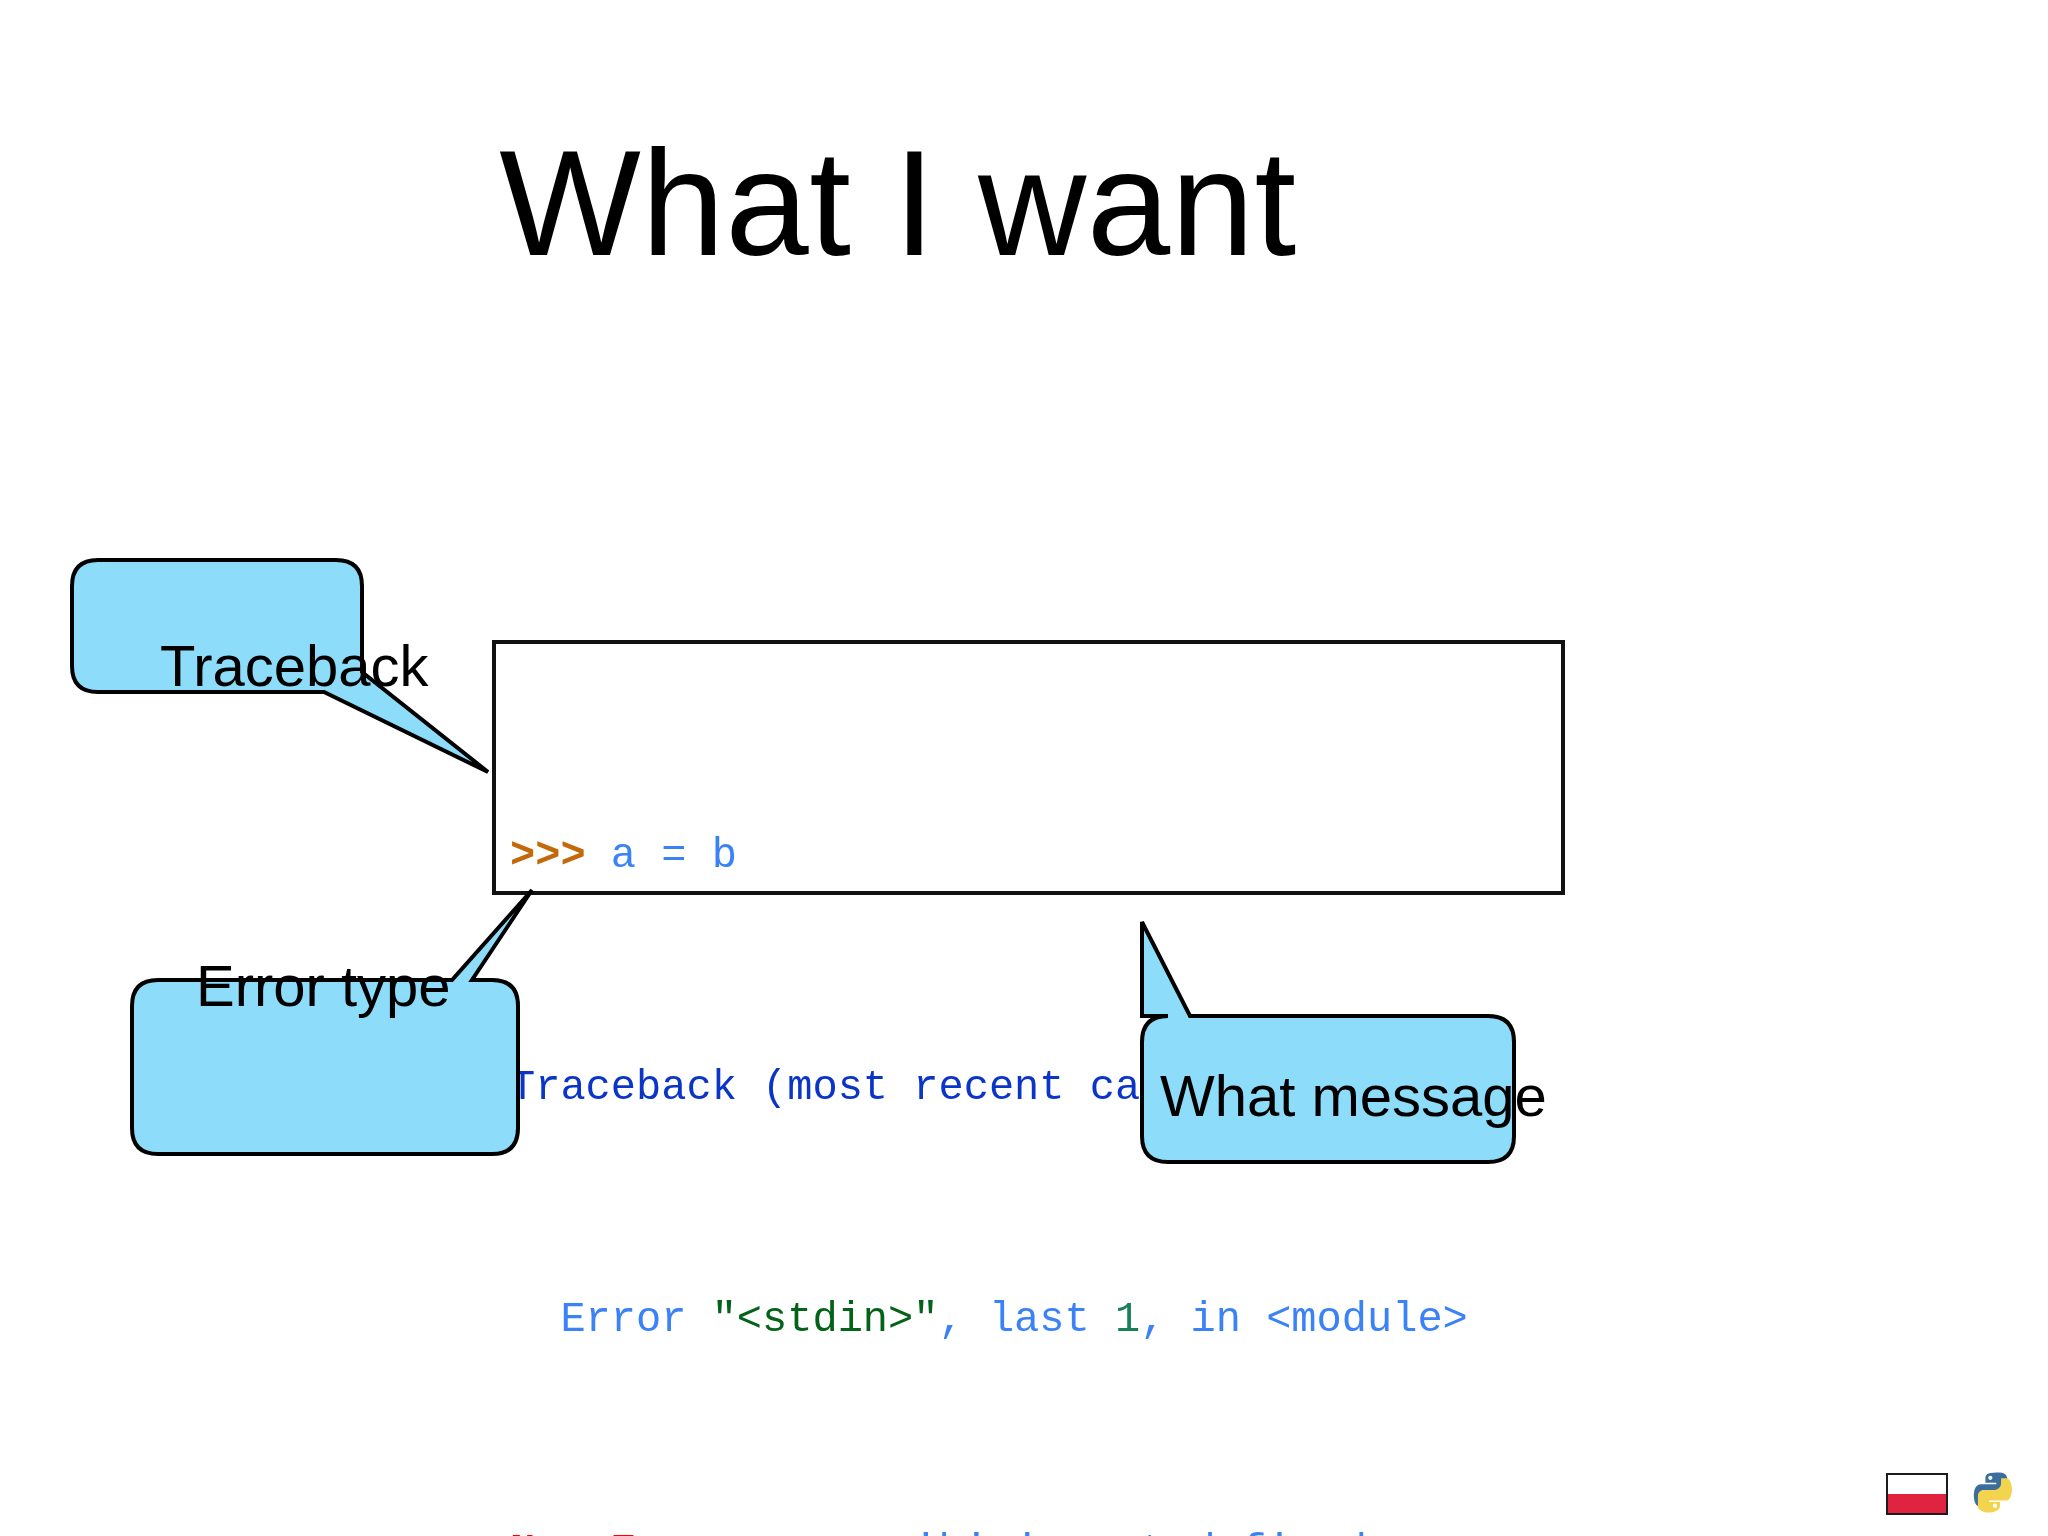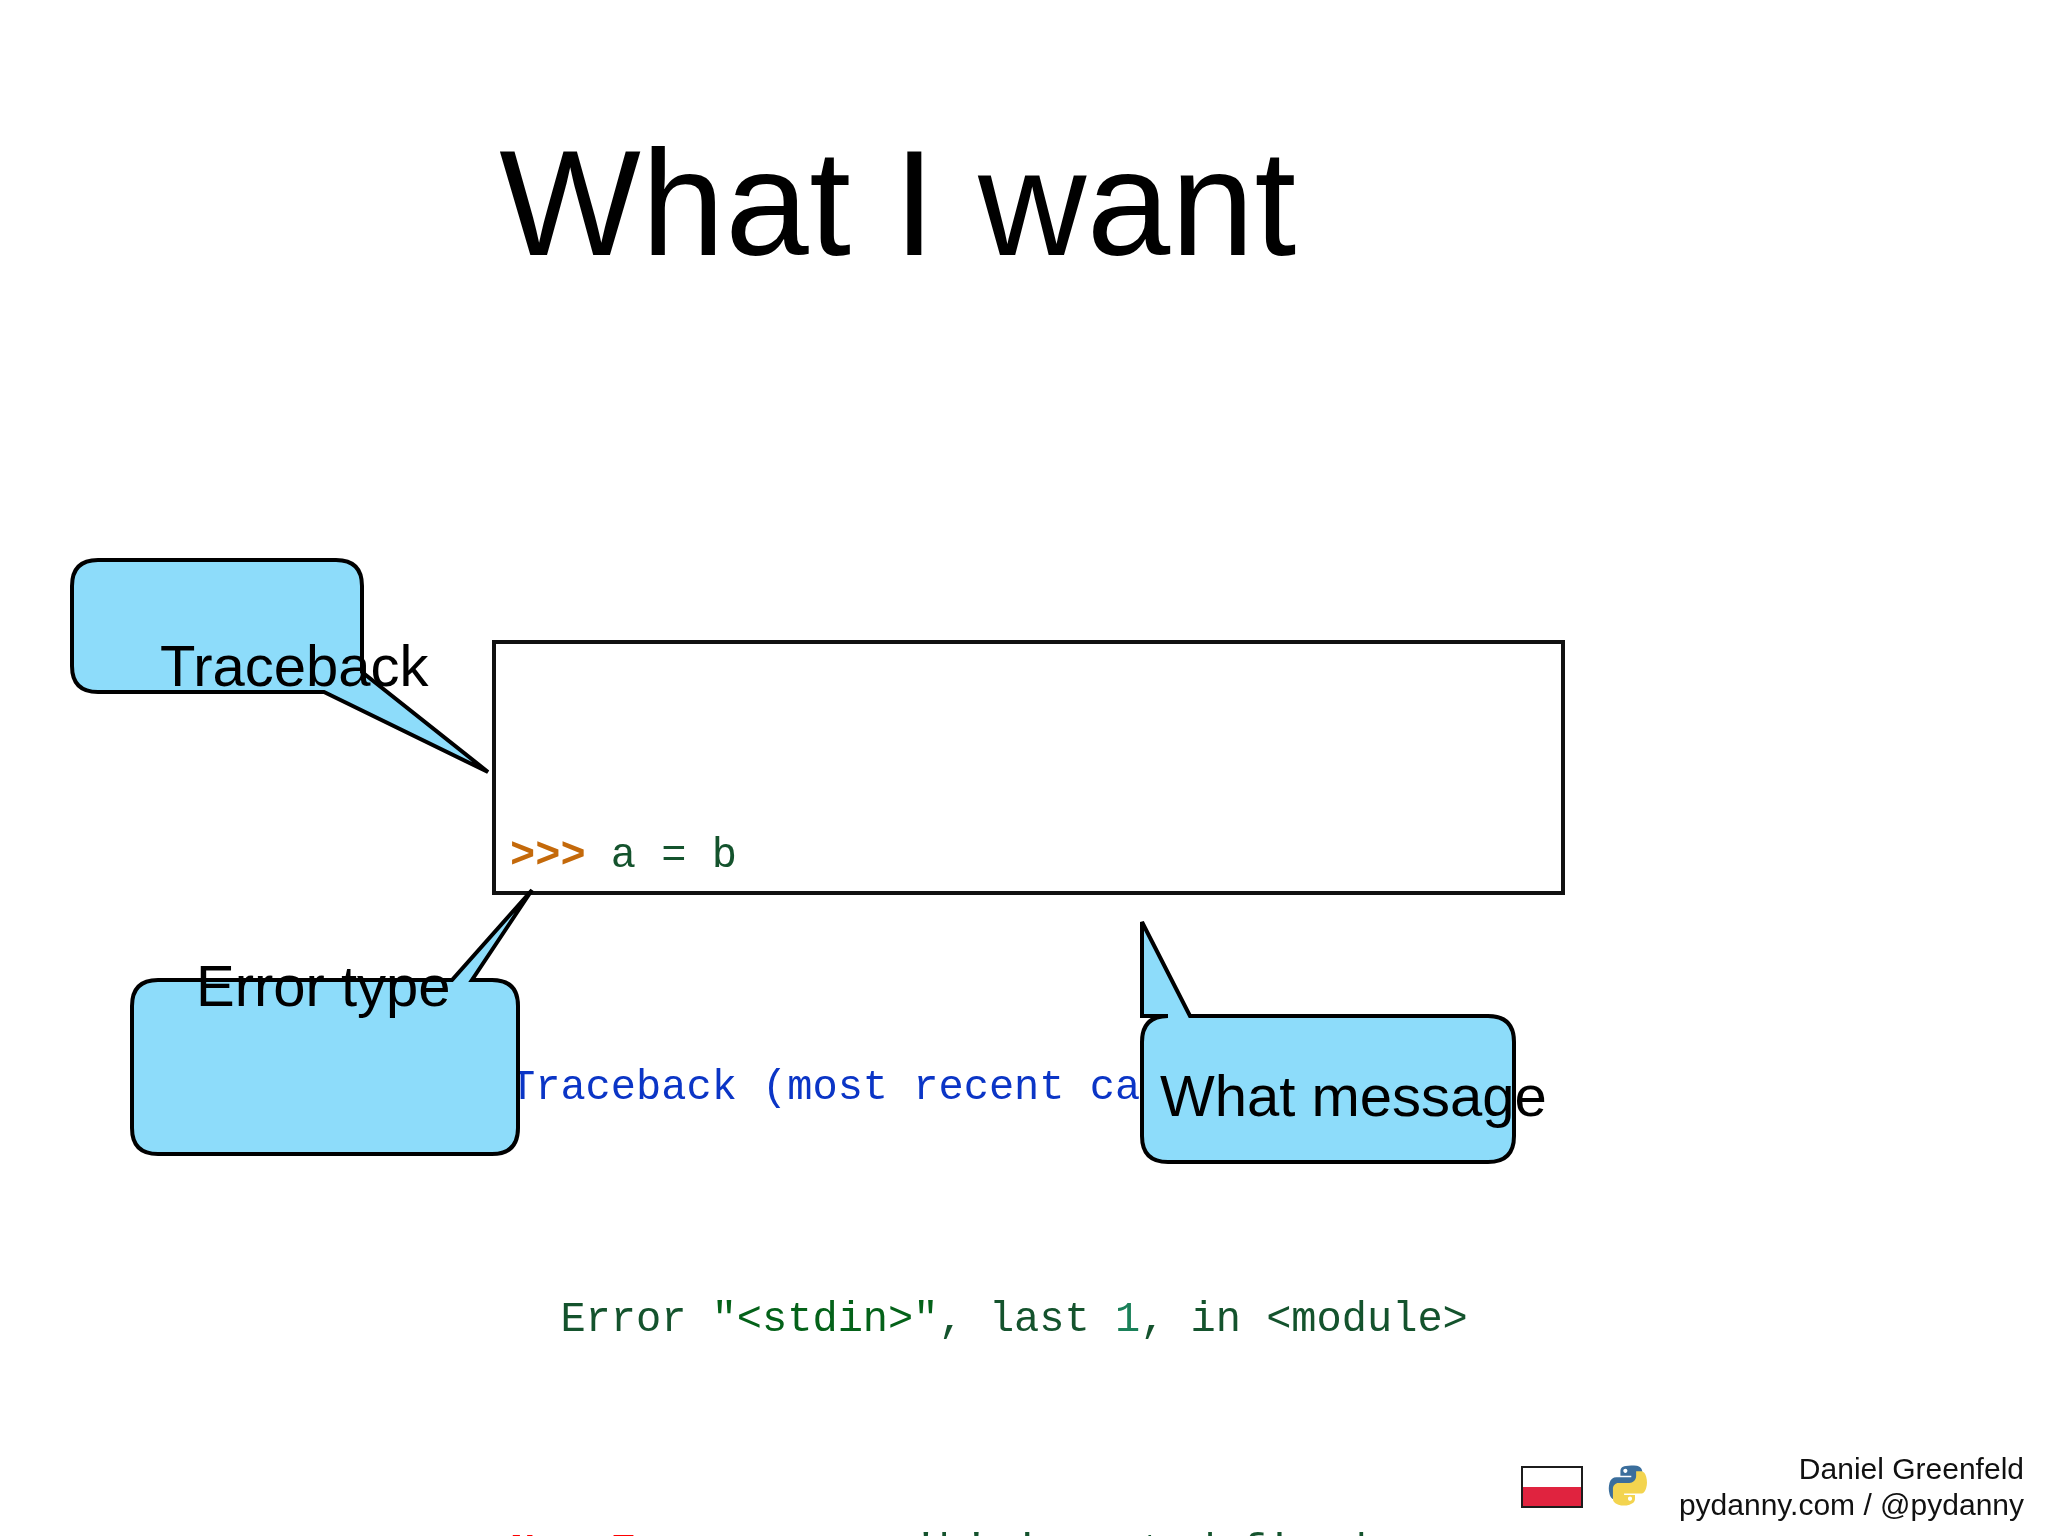--- a/index.html
+++ b/index.html
@@ -49,21 +49,21 @@
     left: 14px;
     top: 9px;
     font-family: "Liberation Mono", "DejaVu Sans Mono", monospace;
     font-size: 42px;
     line-height: 58px;
     color: #222222;
     white-space: pre;
   }
   .code-line { white-space: pre; }
   .tok-prompt  { color: #c4690a; font-weight: bold; }
-  .tok-plain   { color: #14532d; }
+  .tok-plain   { color: #3b82f6; }
   .tok-tb      { color: #0b35c6; }
   .tok-str     { color: #046219; }
   .tok-num     { color: #1a8059; }
   .tok-err     { color: #fe0000; font-weight: bold; }
 
   
   .callout {
     position: absolute;
     z-index: 8;
   }
@@ -196,18 +196,14 @@
   <div id="flag-poland">
     <div class="band-white"></div>
     <div class="band-red"></div>
   </div>
 
   <svg id="python-logo" viewBox="0 0 100 100">
     <path d="M49.3 7c-4.6 0-8.8.4-12.4 1.1-10.5 1.9-12.4 5.8-12.4 13v9.6h24.9v3.2H15.2c-7.3 0-13.6 4.4-15.6 12.7-2.3 9.6-2.4 15.6 0 25.6 1.8 7.4 6 12.7 13.3 12.7h8.6V73.4c0-8.3 7.2-15.6 15.6-15.6h24.8c7 0 12.6-5.8 12.6-12.8V21.1c0-6.8-5.8-12-12.6-13.1C57.5 7.3 53.9 7 49.3 7zm-13.5 7.6c2.6 0 4.7 2.1 4.7 4.8 0 2.6-2.1 4.7-4.7 4.7-2.6 0-4.7-2.1-4.7-4.7 0-2.6 2.1-4.8 4.7-4.8z" transform="translate(12 6) scale(0.78)" fill="#3b6e9c"></path>
     <path d="M78.4 34.9v11.8c0 8.7-7.4 16-15.6 16H37.9c-6.9 0-12.6 5.9-12.6 12.8v24c0 6.8 5.9 10.8 12.6 12.8 8 2.4 15.7 2.8 25.3 0 6.4-1.8 12.6-5.6 12.6-12.8v-9.6H50.9v-3.2h37.9c7.3 0 10.1-5.1 12.6-12.8 2.6-7.9 2.5-15.5 0-25.6-1.8-7.3-5.3-12.8-12.6-12.8h-10.4zM64.4 93.8c2.6 0 4.7 2.1 4.7 4.7 0 2.7-2.1 4.8-4.7 4.8-2.6 0-4.7-2.1-4.7-4.8 0-2.6 2.1-4.7 4.7-4.7z" transform="translate(-2 -6) scale(0.78)" fill="#f3d44f"></path>
   </svg>
 
-  <div id="footer-text">
-    <div id="footer-name">Daniel Greenfeld</div>
-    <div id="footer-handle">pydanny.com / @pydanny</div>
-  </div>
 
 </div>
 
 </body></html>

